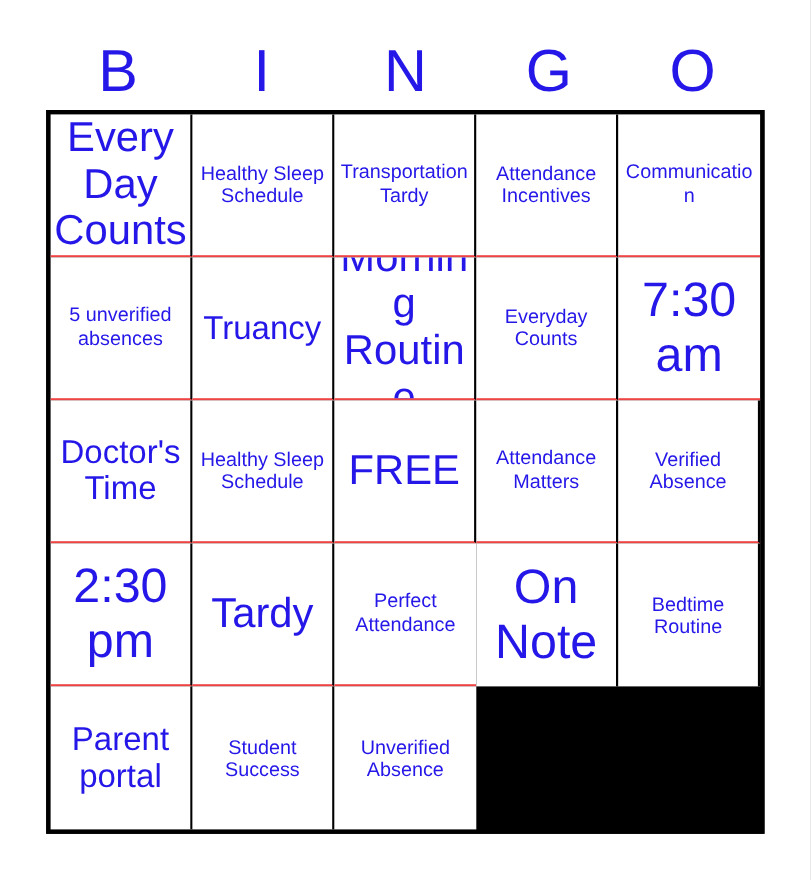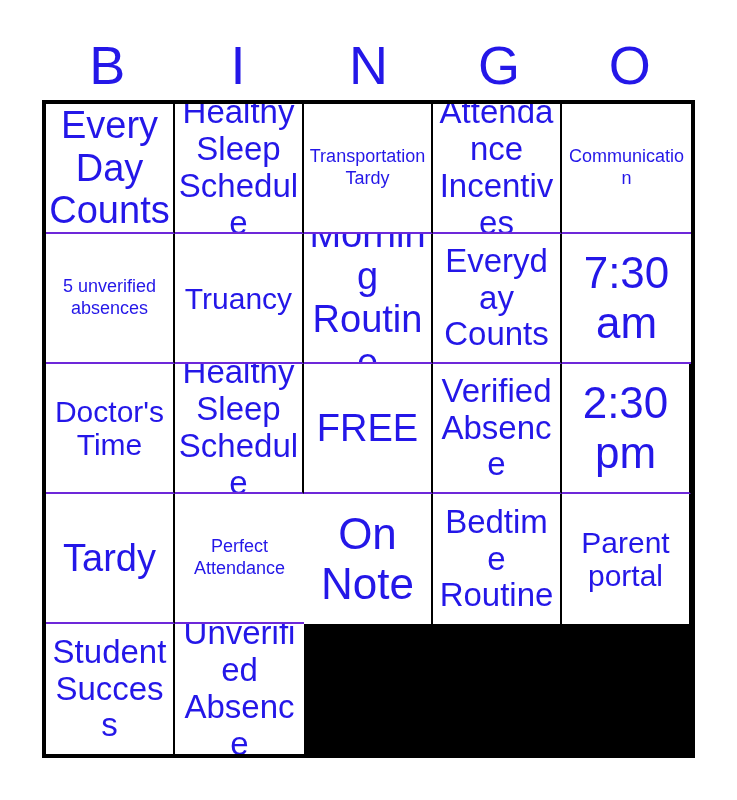--- a/index.html
+++ b/index.html
@@ -56,40 +56,40 @@
     grid-template-columns: repeat(5, 1fr);
     grid-template-rows: repeat(5, 1fr);
     background: #000000;
     gap: 0;
   }
   .cell {
     position: relative;
     background: #ffffff;
     box-sizing: border-box;
     border-right: 2px solid #000000;
-    border-bottom: 2px solid #6d28d9;
+    border-bottom: 2px solid #ef4444;
     display: flex;
     align-items: center;
     justify-content: center;
     overflow: hidden;
     padding: 2px 3px;
   }
   .cell.col-last { border-right: none; }
   .cell.row-last { border-bottom: none; }
 
   .cell-text {
     color: #2417e8;
     text-align: center;
     line-height: 1.06;
     width: 100%;
     word-wrap: break-word;
     user-select: none;
   }
   .fs-sm   { font-size: 18px; line-height: 1.2; }
-  .fs-md   { font-size: 33px; line-height: 1.12; }
+  .fs-md   { font-size: 18px; line-height: 1.12; }
   .fs-lg   { font-size: 30px; line-height: 1.1; }
   .fs-xl   { font-size: 38px; line-height: 1.12; }
   .fs-xxl  { font-size: 44px; line-height: 1.14; text-align: center; }
 </style>
 </head>
 <body>
 
 <div id="card">
 
   <div id="header-letters">
@@ -134,20 +134,23 @@
       <div class="cell">
         <span class="cell-text fs-lg">Doctor's Time</span>
       </div>
       <div class="cell">
         <span class="cell-text fs-md">Healthy Sleep Schedule</span>
       </div>
       <div class="cell">
         <span class="cell-text fs-xl">FREE</span>
       </div>
       <div class="cell">
+        <span class="cell-text fs-sm">Attendance Matters</span>
+      </div>
+      <div class="cell">
         <span class="cell-text fs-md">Verified Absence</span>
       </div>
       <div class="cell">
         <span class="cell-text fs-xxl">2:30 pm</span>
       </div>
       <div class="cell">
         <span class="cell-text fs-xl">Tardy</span>
       </div>
       <div class="cell col-last">
         <span class="cell-text fs-sm">Perfect Attendance</span>

